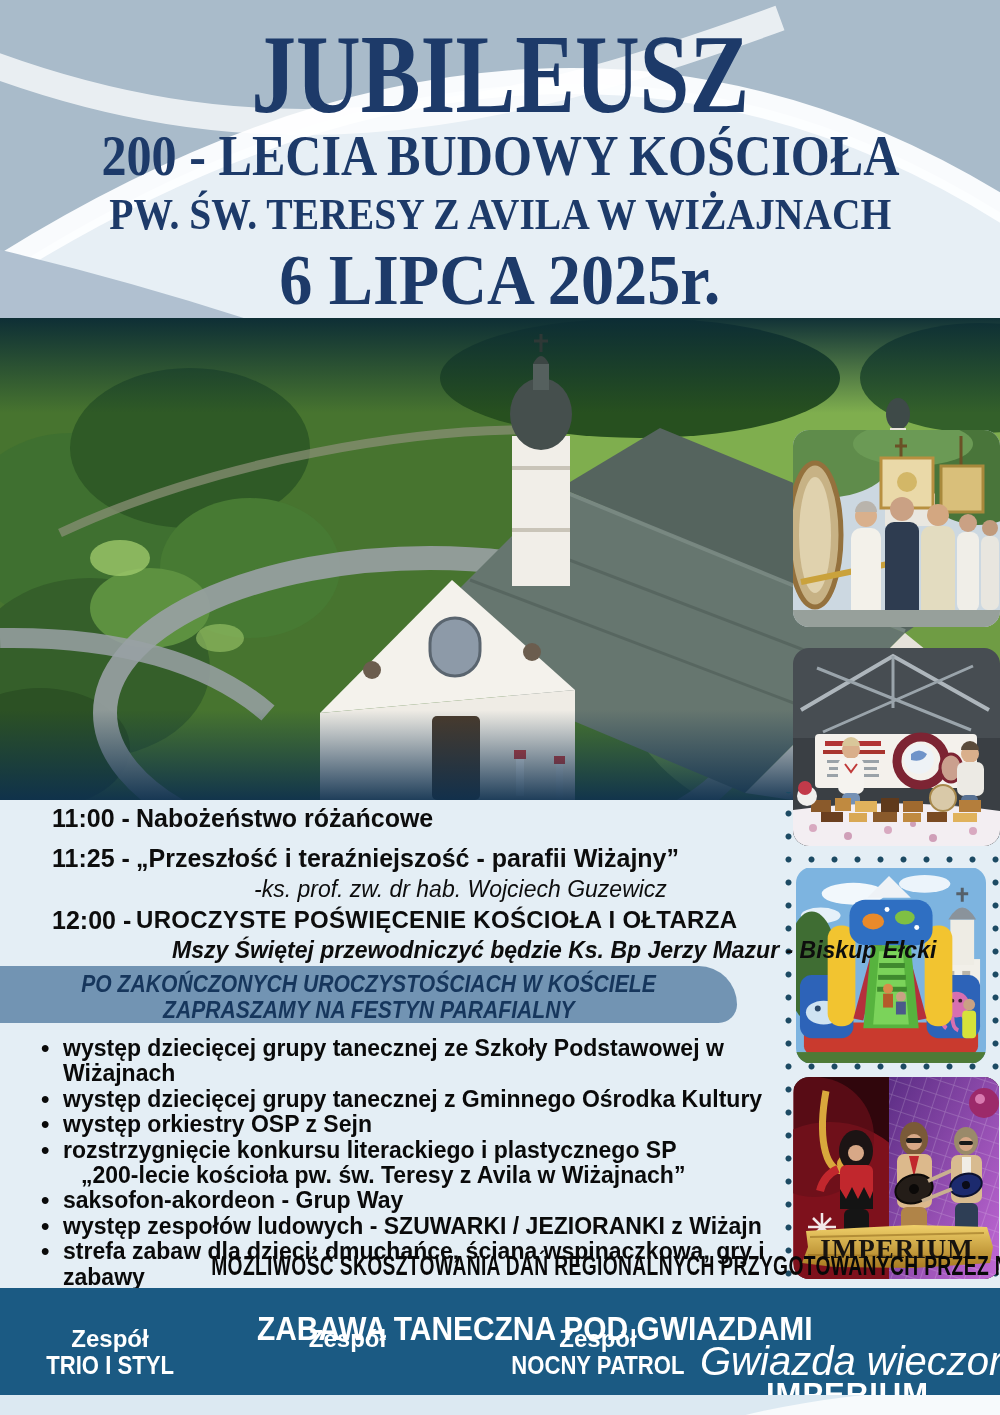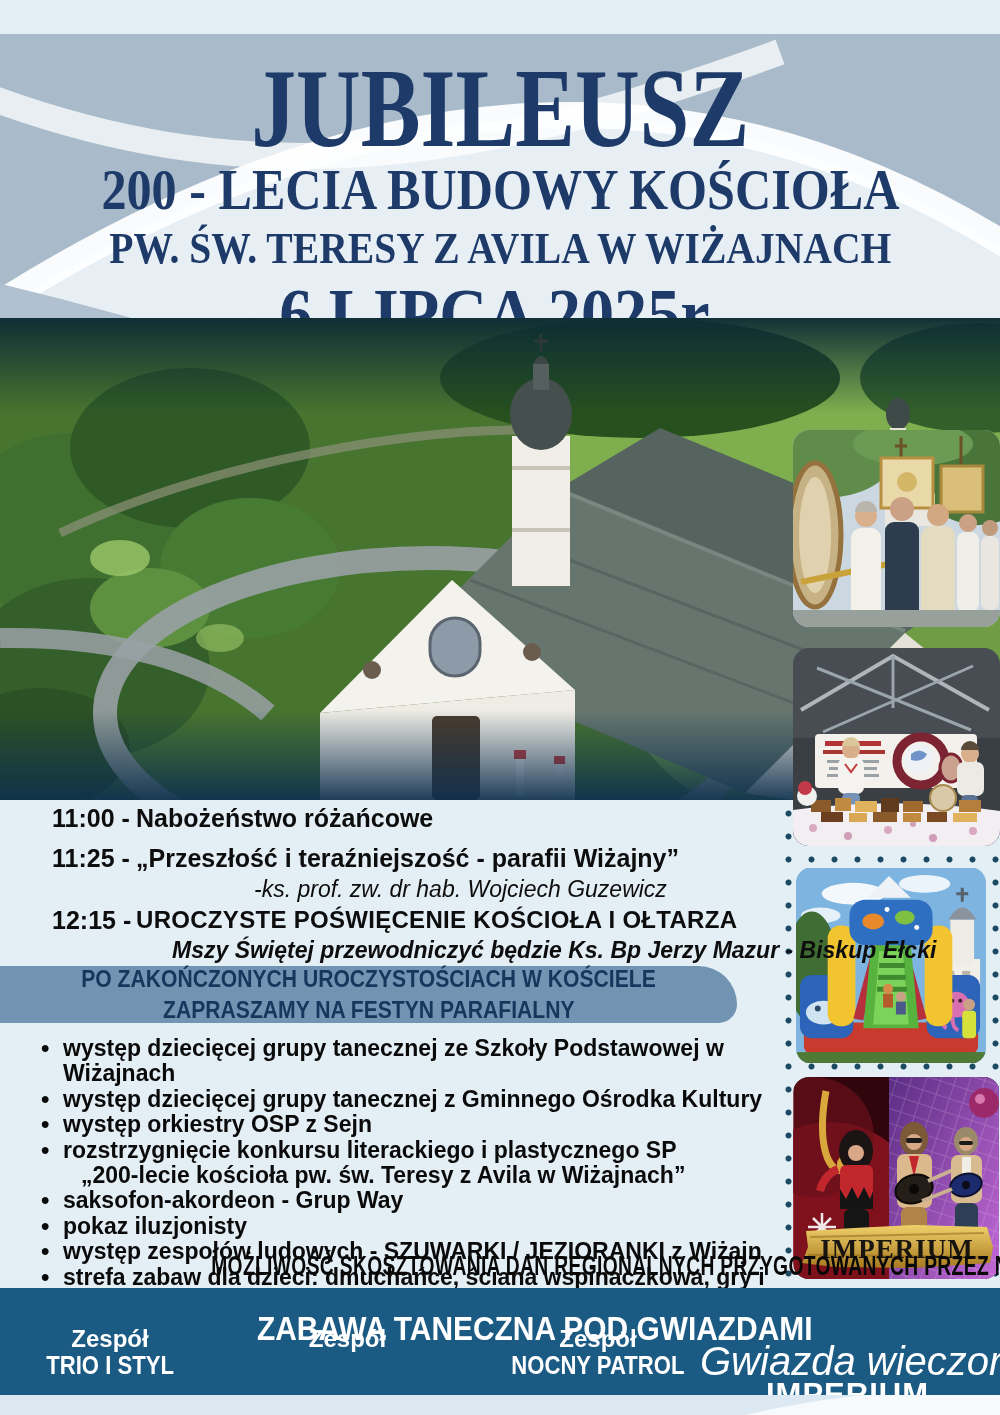--- a/index.html
+++ b/index.html
@@ -1,21 +1,21 @@
 <!DOCTYPE html>
 <html><head>
 <meta charset="utf-8">
 <style>
   html,body{margin:0;padding:0;background:#ffffff;}
   .poster{
     position:relative;width:1000px;height:1415px;overflow:hidden;
     font-family:"Liberation Sans",sans-serif;background:#e4eef5;
   }
   
-  .header{position:absolute;left:0;top:0;width:1000px;height:318px;background:#bef264;z-index:1;margin-top:34px;}
+  .header{position:absolute;left:0;top:0;width:1000px;height:318px;background:#bef264;z-index:1;}
   .header svg{position:absolute;left:0;top:0;}
   .htext{position:absolute;left:0;width:1000px;text-align:center;color:#1d3a69;z-index:3;}
   .t-main{top:18px;font-family:"Liberation Serif",serif;font-weight:bold;font-size:112px;line-height:1;}
   .t-main span{display:inline-block;transform:scaleX(.80);}
   .t-sub1{top:127px;font-family:"Liberation Serif",serif;font-weight:bold;font-size:57px;line-height:1;}
   .t-sub1 span{display:inline-block;transform:scaleX(.88);}
   .t-sub2{top:192px;font-family:"Liberation Serif",serif;font-weight:bold;font-size:45px;line-height:1;text-align:center;}
   .t-sub2 span{display:inline-block;transform:scaleX(.88);}
   .t-date{top:244px;font-family:"Liberation Serif",serif;font-weight:bold;font-size:72px;line-height:1;}
   .t-date span{display:inline-block;transform:scaleX(.92);}
@@ -37,21 +37,21 @@
   .snote{position:absolute;font-style:italic;font-size:23px;white-space:nowrap;}
   .snote:empty{display:none;}
   .r1{top:0;}
   .r2{top:40px;}
   .n2{top:72px;left:202px;font-weight:normal;}
   .r3{top:102px;}
   .r3 .title{font-size:24px;letter-spacing:.3px;}
   .n3{top:133px;left:120px;font-weight:bold;}
   
   .banner{position:absolute;left:0;top:966px;width:737px;height:57px;background:#7294b3;
-    border-radius:0 58px 28px 0;z-index:4;display:flex;flex-direction:column;justify-content:space-between;}
+    border-radius:0 58px 28px 0;z-index:4;display:flex;flex-direction:column;justify-content:flex-end;font-style:italic;}
   .banner div{text-align:center;color:#16365c;font-weight:bold;font-size:24px;line-height:26px;white-space:nowrap;}
   .banner div span{display:inline-block;transform:scaleX(.88);}
   
   .fest{position:absolute;left:39px;top:1036px;width:745px;margin:0;padding:0;list-style:none;z-index:4;
     color:#0a0a0a;font-size:23px;font-weight:bold;}
   .fest li{position:relative;padding-left:24px;line-height:25.4px;}
   .fest li::before{content:"•";position:absolute;left:2px;top:-1px;font-size:24px;}
   .fest .l2{display:block;padding-left:18px;}
   .fest .l2:empty{display:none;}
   .food{position:absolute;left:0;top:1250px;width:788px;text-align:center;z-index:4;color:#080808;}
@@ -356,38 +356,37 @@
     <div class="srow r1">
       <span class="time">11:00 -</span>
       <span class="title">Nabożeństwo różańcowe</span>
     </div>
     <div class="srow r2">
       <span class="time">11:25 -</span>
       <span class="title">„Przeszłość i teraźniejszość - parafii Wiżajny”</span>
     </div>
     <div class="snote n2">-ks. prof. zw. dr hab. Wojciech Guzewicz</div>
     <div class="srow r3">
-      <span class="time">12:15 -</span>
+      <span class="time">12:00 -</span>
       <span class="title">UROCZYSTE POŚWIĘCENIE KOŚCIOŁA I OŁTARZA</span>
     </div>
     <div class="snote n3">Mszy Świętej przewodniczyć będzie Ks. Bp Jerzy Mazur - Biskup Ełcki</div>
   </div>
 
   <div class="banner">
     <div><span>PO ZAKOŃCZONYCH UROCZYSTOŚCIACH W KOŚCIELE</span></div>
     <div><span>ZAPRASZAMY NA FESTYN PARAFIALNY</span></div>
   </div>
 
   <ul class="fest">
     <li><span class="l1">występ dziecięcej grupy tanecznej ze Szkoły Podstawowej w Wiżajnach</span></li>
     <li><span class="l1">występ dziecięcej grupy tanecznej z Gminnego Ośrodka Kultury</span></li>
     <li><span class="l1">występ orkiestry OSP z Sejn</span></li>
     <li><span class="l1">rozstrzygnięcie konkursu literackiego i plastycznego SP</span><span class="l2">„200-lecie kościoła pw. św. Teresy z Avila w Wiżajnach”</span></li>
     <li><span class="l1">saksofon-akordeon - Grup Way</span></li>
-    <li><span class="l1">pokaz iluzjonisty</span></li>
     <li><span class="l1">występ zespołów ludowych - SZUWARKI / JEZIORANKI z Wiżajn</span></li>
     <li><span class="l1">strefa zabaw dla dzieci: dmuchańce, ściana wspinaczkowa, gry i zabawy</span></li>
   </ul>
 
   <div class="food">
     <span>MOŻLIWOŚĆ SKOSZTOWANIA DAŃ REGIONALNYCH PRZYGOTOWANYCH PRZEZ NASZYCH PARAFIAN</span>
   </div>
 
   <div class="bar">
     <div class="bar-title"><span>ZABAWA TANECZNA POD GWIAZDAMI</span></div>

